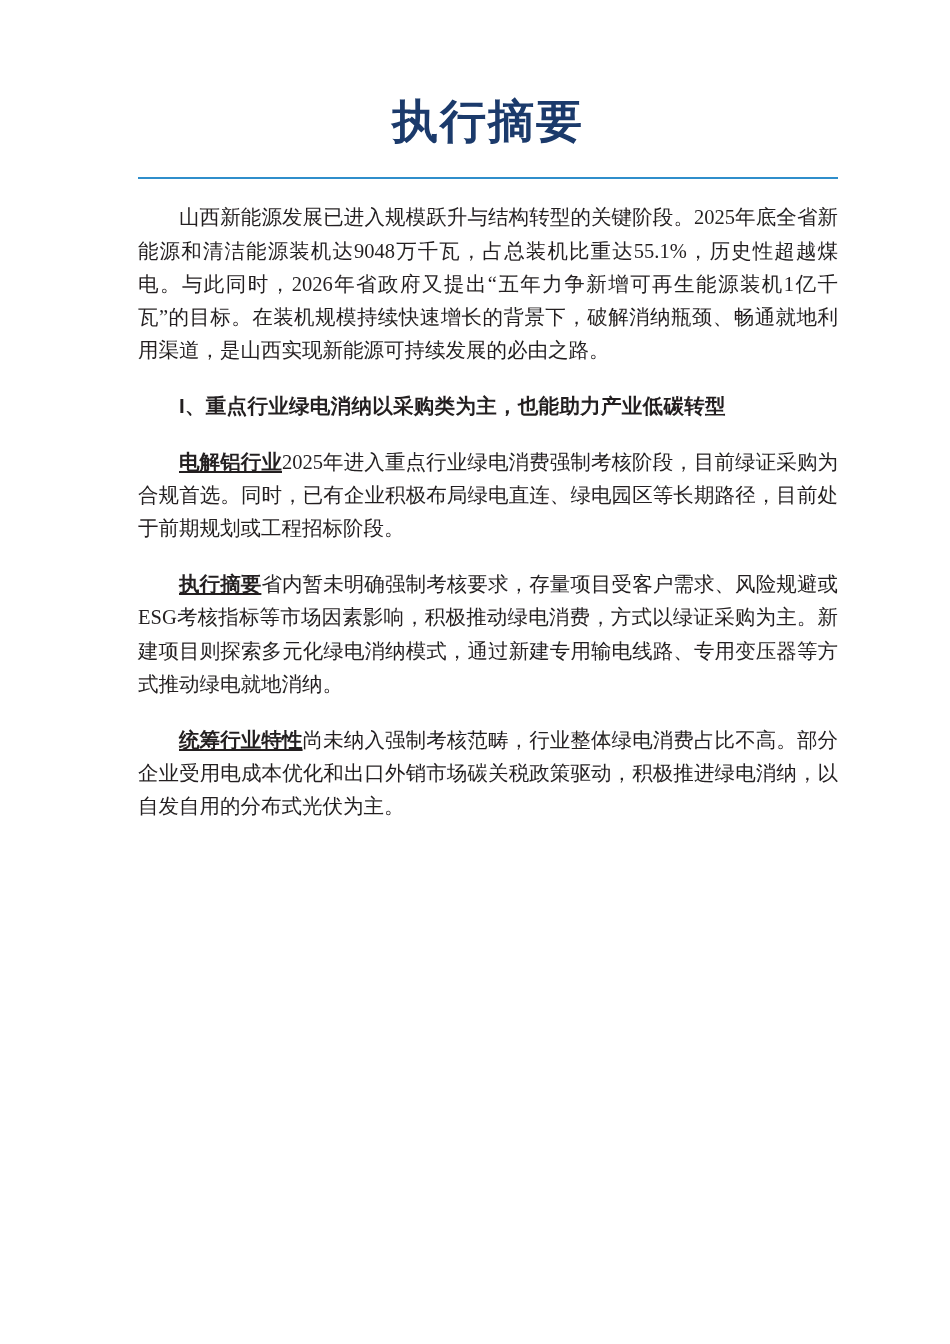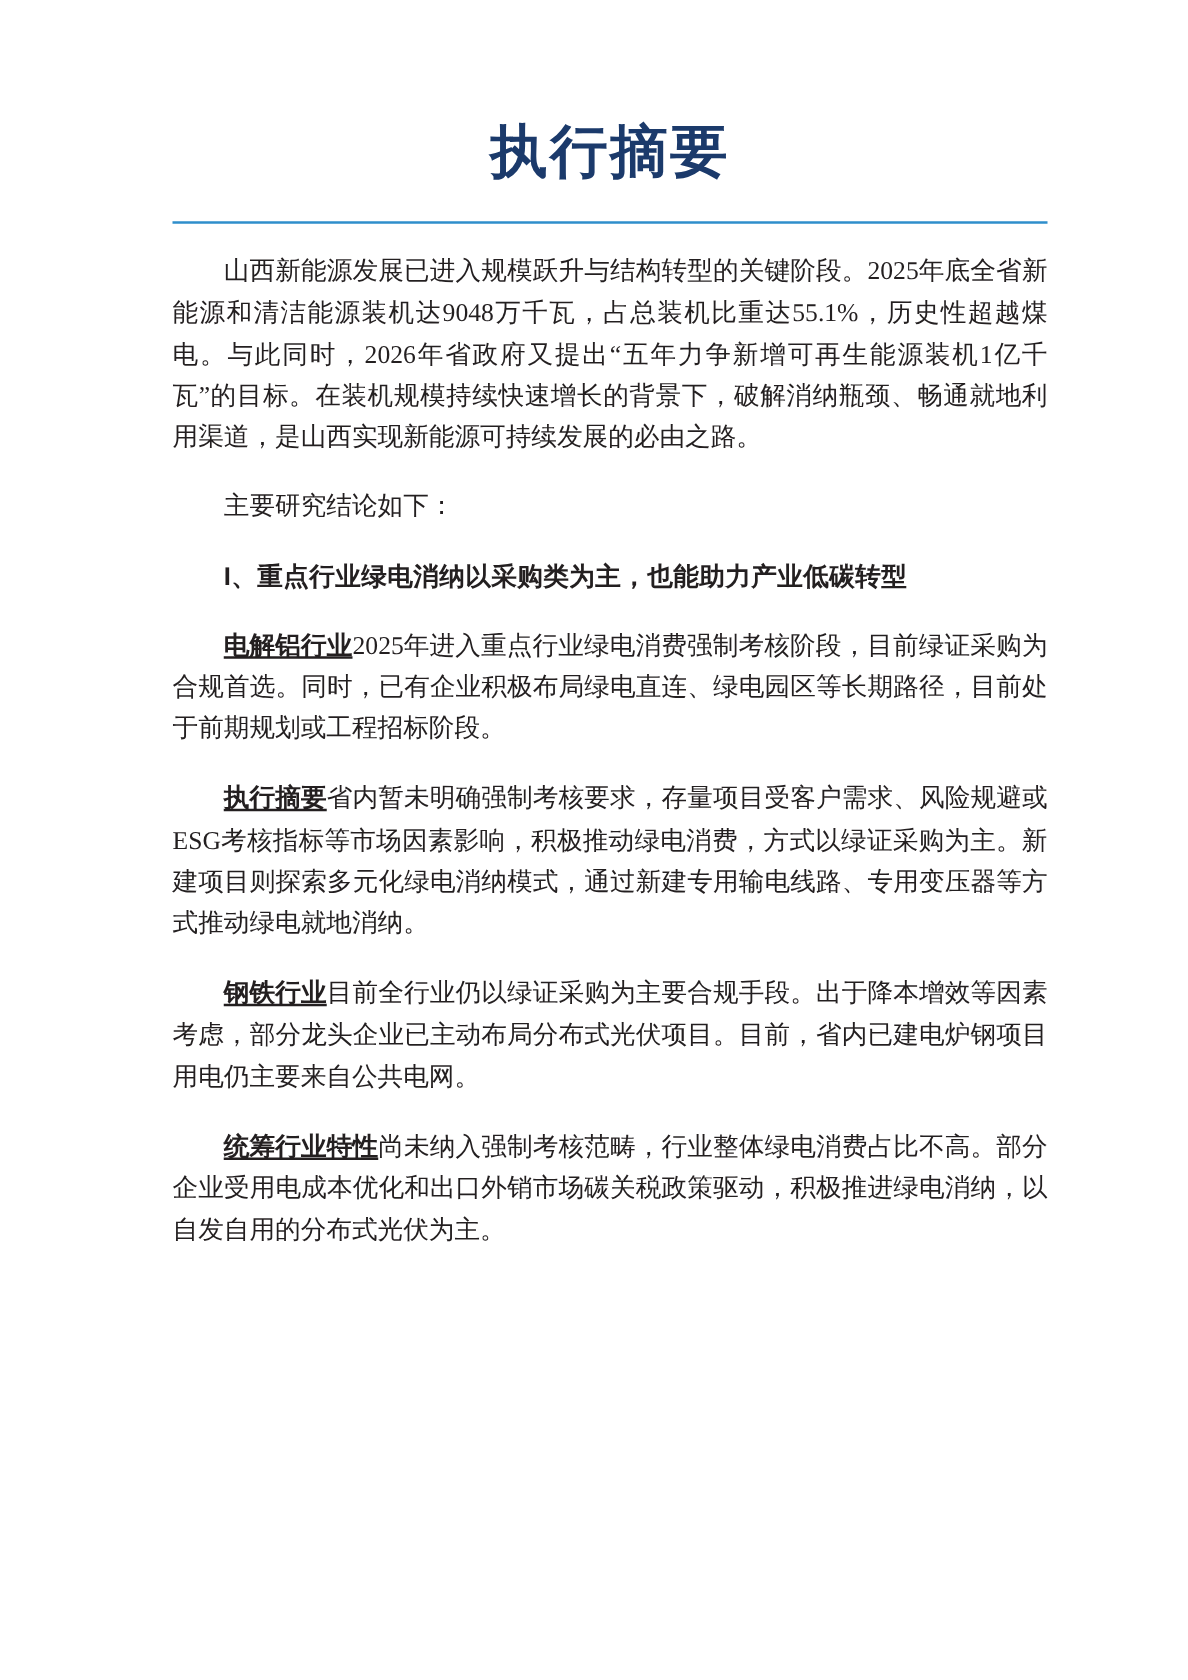--- a/index.html
+++ b/index.html
@@ -74,26 +74,24 @@
 </head>
 <body>
 
 <div class="page">
   <div class="content">
 
     <h1 class="doc-title">执行摘要</h1>
     <div class="title-rule"></div>
 
     <p class="para first">山西新能源发展已进入规模跃升与结构转型的关键阶段。2025年底全省新能源和清洁能源装机达9048万千瓦，占总装机比重达55.1%，历史性超越煤电。与此同时，2026年省政府又提出“五年力争新增可再生能源装机1亿千瓦”的目标。在装机规模持续快速增长的背景下，破解消纳瓶颈、畅通就地利用渠道，是山西实现新能源可持续发展的必由之路。</p>
-    <p class="para">主要研究结论如下：</p>
 
     <p class="para section-head">I、重点行业绿电消纳以采购类为主，也能助力产业低碳转型</p>
 
     <p class="para"><span class="lead">电解铝行业</span><span>2025年进入重点行业绿电消费强制考核阶段，目前绿证采购为合规首选。同时，已有企业积极布局绿电直连、绿电园区等长期路径，目前处于前期规划或工程招标阶段。</span></p>
 
     <p class="para"><span class="lead">执行摘要</span><span>省内暂未明确强制考核要求，存量项目受客户需求、风险规避或ESG考核指标等市场因素影响，积极推动绿电消费，方式以绿证采购为主。新建项目则探索多元化绿电消纳模式，通过新建专用输电线路、专用变压器等方式推动绿电就地消纳。</span></p>
 
-    <p class="para"><span class="lead">钢铁行业</span><span>目前全行业仍以绿证采购为主要合规手段。出于降本增效等因素考虑，部分龙头企业已主动布局分布式光伏项目。目前，省内已建电炉钢项目用电仍主要来自公共电网。</span></p>
 
     <p class="para"><span class="lead">统筹行业特性</span><span>尚未纳入强制考核范畴，行业整体绿电消费占比不高。部分企业受用电成本优化和出口外销市场碳关税政策驱动，积极推进绿电消纳，以自发自用的分布式光伏为主。</span></p>
 
   </div>
 </div>
 
 </body></html>

